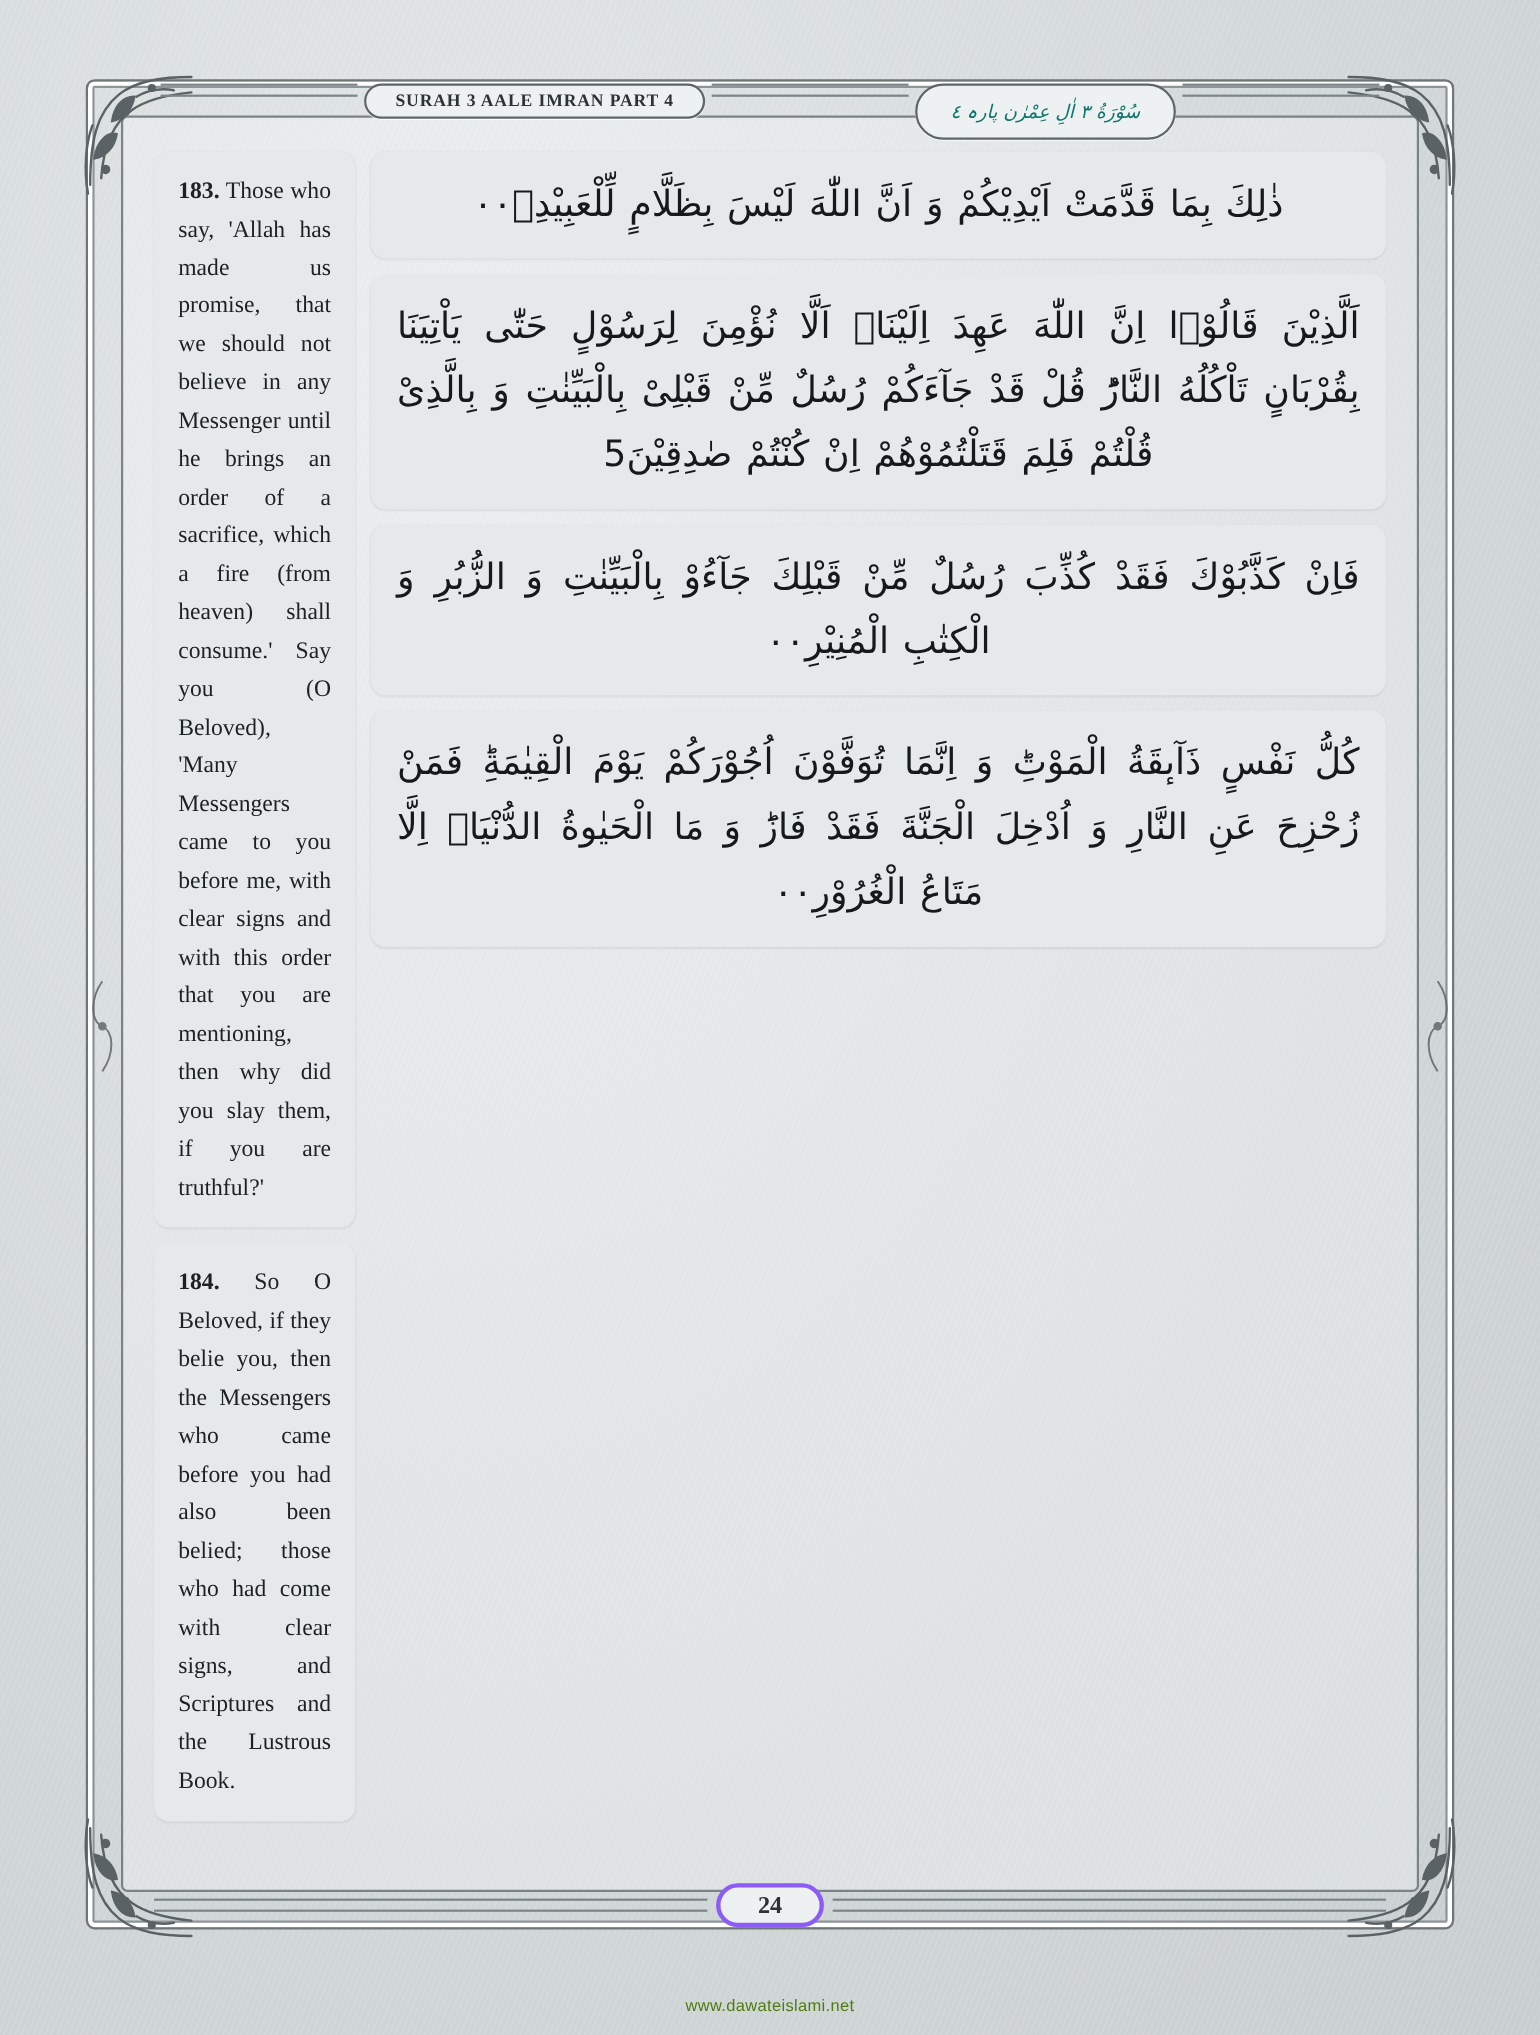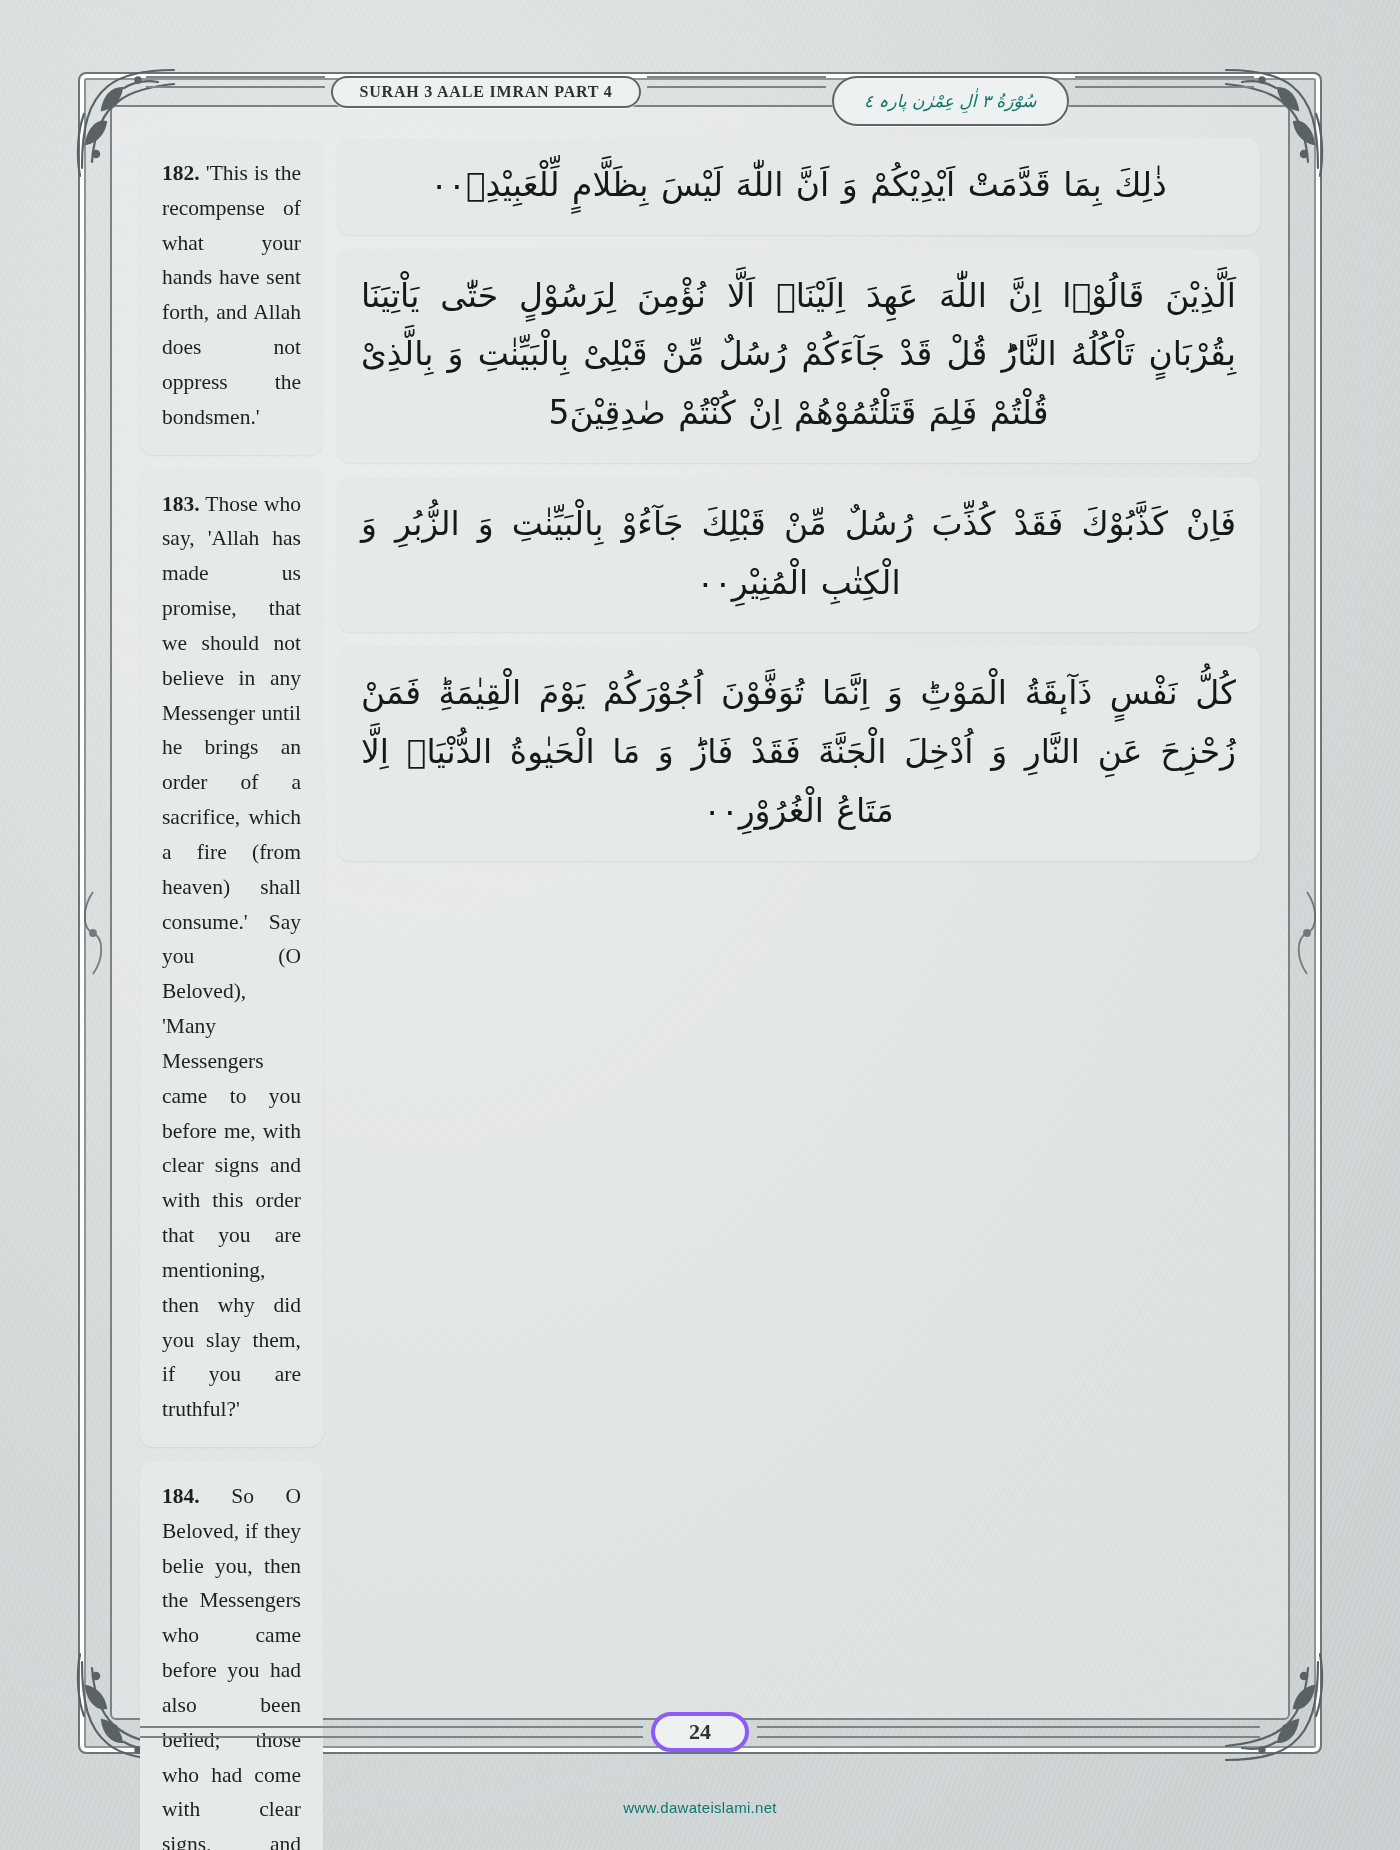--- a/index.html
+++ b/index.html
@@ -186,23 +186,23 @@
   .manzil{
     font-family:"DejaVu Sans", sans-serif;
     direction:rtl;
     font-size:19px;
     color:#3a4043;
     margin:0 0 6px 0;
   }
   .site{
     font-family:"Liberation Sans", sans-serif;
     font-size:15px;
-    color:#0f766e;
+    color:#4d7c0f;
     letter-spacing:.3px;
-    margin:16px;
+    margin:0;
   }
 
   
   .side-flourish{
     position:absolute;
     width:34px;height:90px;
     opacity:.8;
   }
   .side-flourish svg{width:100%;height:100%;}
   .sf-l{ left:76px; top:48%; }
@@ -298,23 +298,20 @@
   <div class="rule"></div>
   <div class="cap eng">SURAH 3 AALE IMRAN PART 4</div>
   <div class="rule"></div>
   <div class="cap ara">سُوْرَةُ ٣ اٰلِ عِمْرٰن پارہ ٤</div>
   <div class="rule"></div>
 </div>
 
 <div class="content">
 
   <div class="col eng">
-    <div class="verse-card c182">
-      <p class="eng-text"><span class="vnum">182.</span> <span>'This is the recompense of what your hands have sent forth, and Allah does not oppress the bondsmen.'</span></p>
-    </div>
     <div class="verse-card c183">
       <p class="eng-text"><span class="vnum">183.</span> <span>Those who say, 'Allah has made us promise, that we should not believe in any Messenger until he brings an order of a sacrifice, which a fire (from heaven) shall consume.' Say you (O Beloved), 'Many Messengers came to you before me, with clear signs and with this order that you are mentioning, then why did you slay them, if you are truthful?'</span></p>
     </div>
     <div class="verse-card c184">
       <p class="eng-text"><span class="vnum">184.</span> <span>So O Beloved, if they belie you, then the Messengers who came before you had also been belied; those who had come with clear signs, and Scriptures and the Lustrous Book.</span></p>
     </div>
 
   </div>
 
   <div class="col ara">

